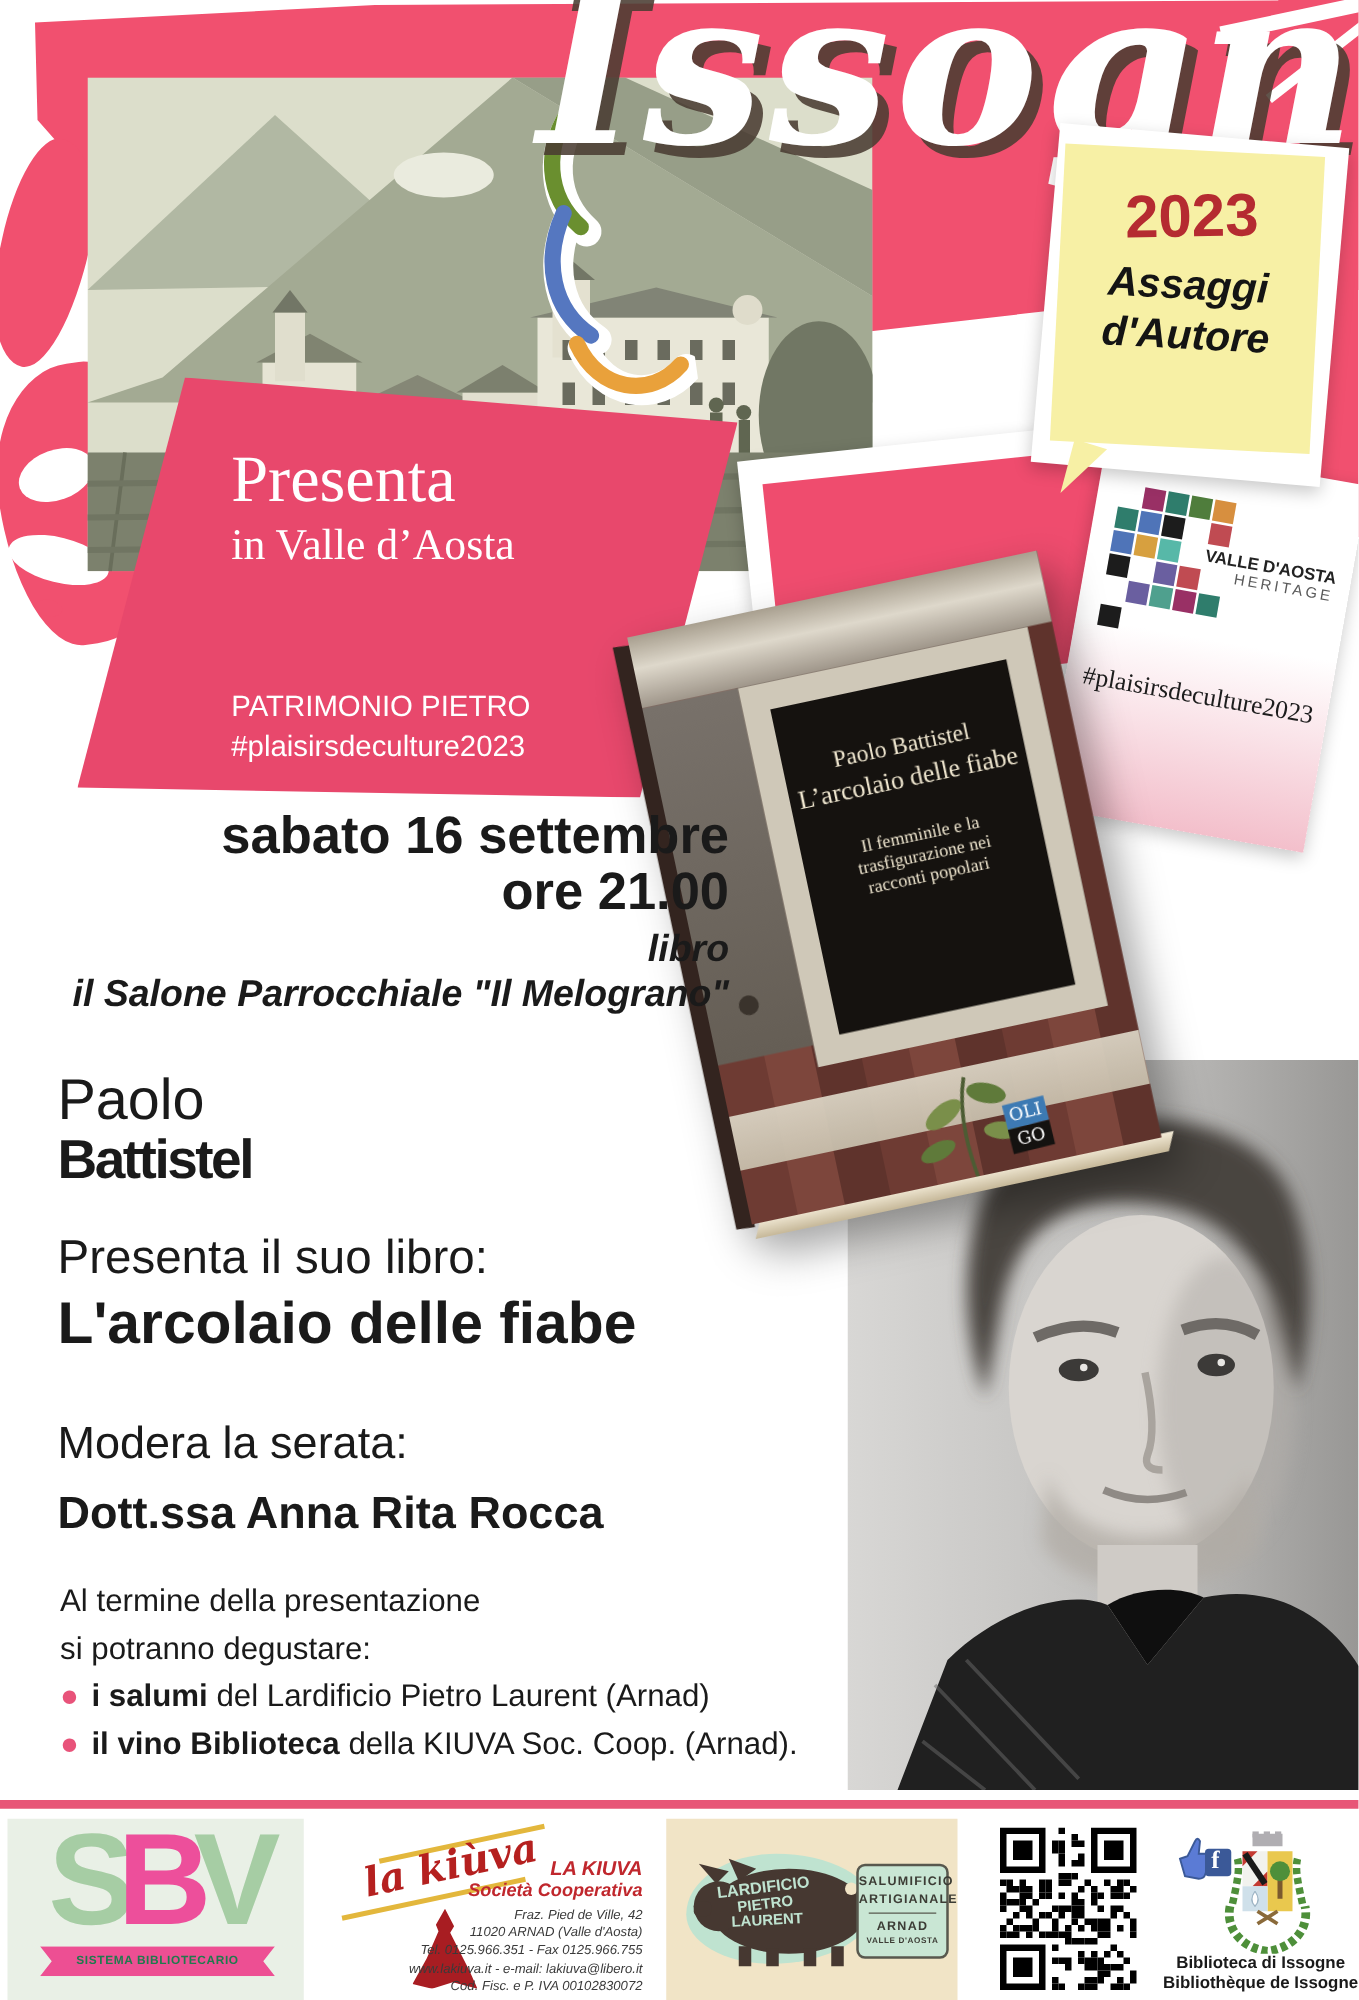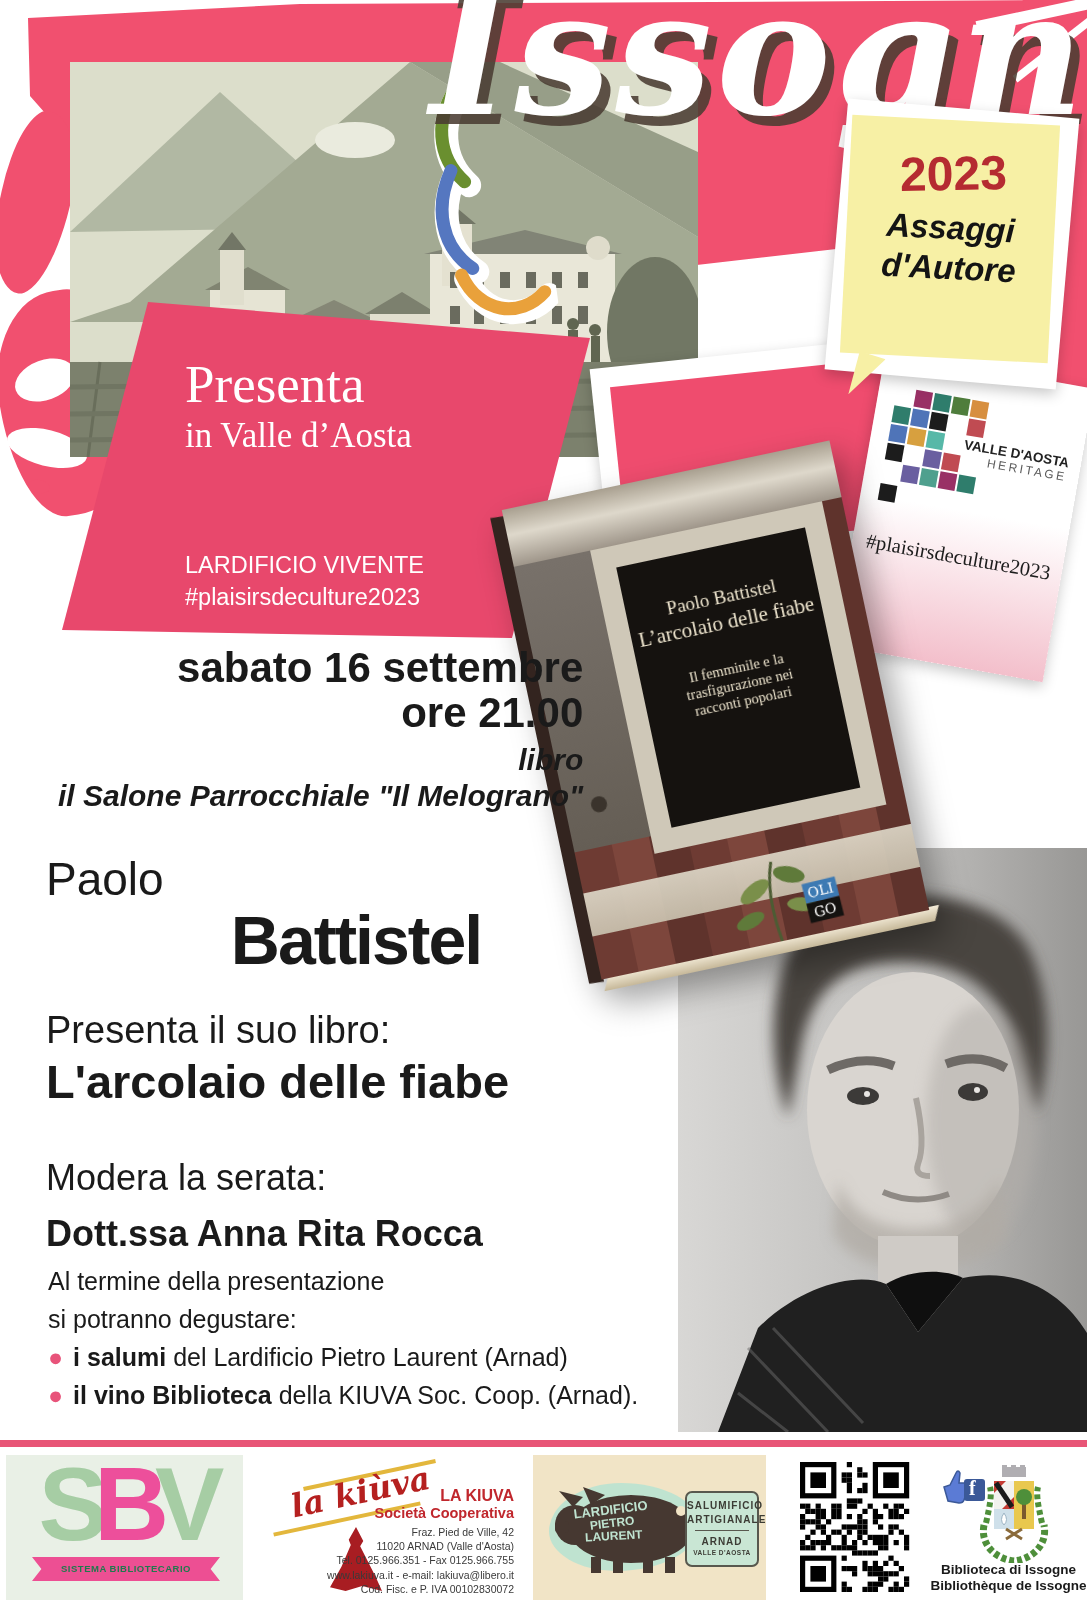--- a/index.html
+++ b/index.html
@@ -121,21 +121,21 @@
   <div class="abs dserif" style="left:430px;top:-48px;width:660px;font-size:172px;font-style:italic;font-weight:700;color:#fff;
               letter-spacing:4px;z-index:3;text-shadow:9px 10px 0 rgba(74,60,50,.88);">Issogne</div>
 
   <div class="abs" style="left:58px;top:298px;width:540px;height:345px;background:#E8486C;z-index:4;
               clip-path:polygon(90px 4px,532px 40px,454px 340px,4px 332px);">
     <div class="abs serif" style="left:127px;top:58px;color:#fff;font-size:53px;line-height:1.08;">
       <div>Presenta</div>
       <div style="font-size:35px;margin-top:4px;">in Valle d’Aosta</div>
     </div>
     <div class="abs" style="left:127px;top:252px;color:#fff;font-size:23.5px;line-height:1.35;">
-      <div>LARDIFICIO VIVENTE</div>
+      <div>PATRIMONIO PIETRO</div>
       <div>#plaisirsdeculture2023</div>
     </div>
   </div>
 
   <div class="abs card" style="left:600px;top:352px;width:320px;height:215px;transform:rotate(-6deg);z-index:4;"></div>
   <div class="abs" style="left:618px;top:372px;width:284px;height:168px;background:#EF4C6E;transform:rotate(-6deg);z-index:4;"></div>
 
   <div class="abs card" style="left:858px;top:368px;width:212px;height:298px;transform:rotate(10deg);z-index:5;
               background:linear-gradient(180deg,#fff 48%,#F3BFCB 100%);">
     <div class="abs" style="left:16px;top:32px;width:100px;height:125px;">
@@ -251,21 +251,21 @@
       </div>
       <div class="abs" style="left:216px;top:428px;transform:rotate(-2deg);">
         <div class="dserif" style="width:34px;height:20px;background:#3d7ab3;color:#fff;font-size:14px;text-align:center;line-height:20px;">OLI</div>
         <div class="dserif" style="width:34px;height:20px;background:#141210;color:#fff;font-size:14px;text-align:center;line-height:20px;">GO</div>
       </div>
     </div>
   </div>
 
   <div class="abs" style="left:46px;top:852px;z-index:7;width:620px;">
     <div style="font-size:46px;">Paolo</div>
-    <div style="font-size:68px;font-weight:800;letter-spacing:-2px;line-height:1.02;text-align:center;">Battistel</div>
+    <div style="font-size:44px;font-weight:800;letter-spacing:-2px;line-height:1.02;">Battistel</div>
     <div style="font-size:38px;margin-top:34px;">Presenta il suo libro:</div>
     <div style="font-size:47px;font-weight:800;margin-top:2px;">L'arcolaio delle fiabe</div>
     <div style="font-size:36px;margin-top:48px;">Modera la serata:</div>
     <div style="font-size:36px;font-weight:800;margin-top:14px;">Dott.ssa Anna Rita Rocca</div>
   </div>
 
   <div class="abs" style="left:48px;top:1262px;z-index:7;font-size:25px;line-height:1.52;">
     <div>Al termine della presentazione</div>
     <div>si potranno degustare:</div>
     <div>
@@ -286,21 +286,21 @@
                 font-size:9.5px;font-weight:700;letter-spacing:.5px;line-height:24px;
                 clip-path:polygon(0 0,100% 0,95% 50%,100% 100%,0 100%,5% 50%);">SISTEMA BIBLIOTECARIO VALDOSTANO</div>
   </div>
 
   <div class="abs" style="left:252px;top:1455px;width:272px;height:145px;background:#fff;z-index:8;">
     <div class="abs" style="left:50px;top:18px;width:135px;height:4px;background:#E3B73C;transform:rotate(-12deg);"></div>
     <div class="abs dserif" style="left:38px;top:18px;font-size:32px;font-style:italic;font-weight:700;color:#B5201F;transform:rotate(-12deg);">la kiùva</div>
     <div class="abs" style="left:20px;top:62px;width:150px;height:4px;background:#E3B73C;transform:rotate(-12deg);"></div>
     <div class="abs" style="left:78px;top:72px;width:52px;height:64px;background:#A81D22;
                 clip-path:polygon(50% 0,64% 22%,58% 30%,88% 78%,100% 100%,62% 92%,30% 100%,0 94%,22% 62%,40% 28%,36% 20%);"></div>
-    <div class="abs" style="right:10px;top:32px;">
+    <div class="abs" style="right:10px;top:32px;font-style:italic;">
       <div style="font-size:16px;font-weight:800;color:#C0272D;text-align:right;">LA KIUVA</div>
       <div style="font-size:14.5px;font-weight:700;color:#C0272D;text-align:right;">Società Cooperativa</div>
       <div class="kv-small" style="margin-top:4px;">Fraz. Pied de Ville, 42</div>
       <div class="kv-small">11020 ARNAD (Valle d'Aosta)</div>
       <div class="kv-small">Tel. 0125.966.351 - Fax 0125.966.755</div>
       <div class="kv-small">www.lakiuva.it - e-mail: lakiuva@libero.it</div>
       <div class="kv-small">Cod. Fisc. e P. IVA 00102830072</div>
     </div>
   </div>
 

